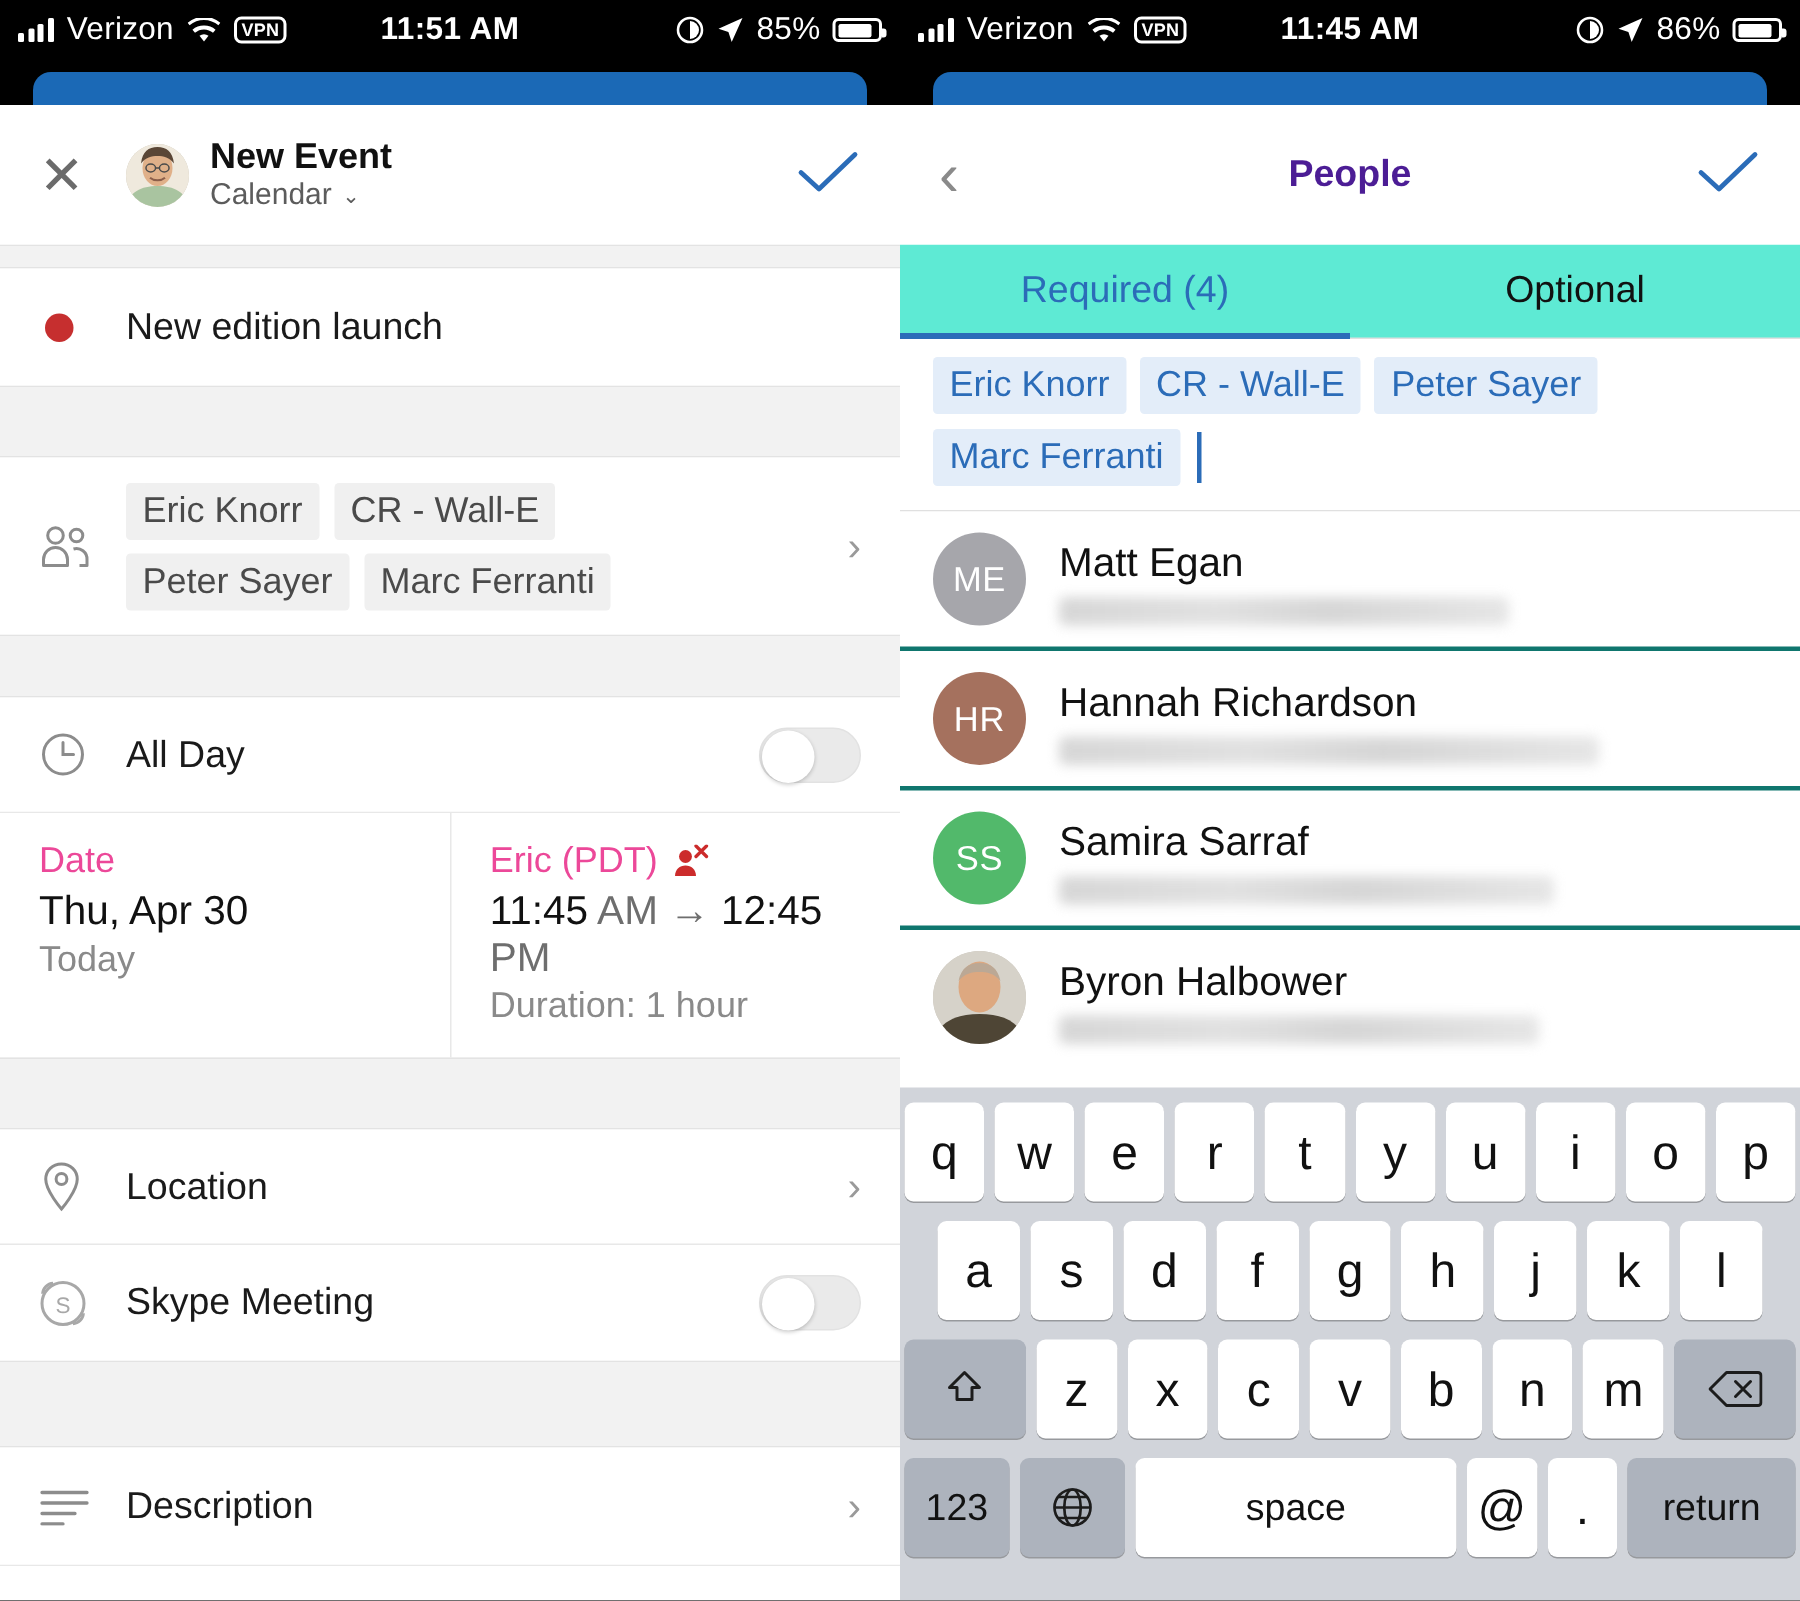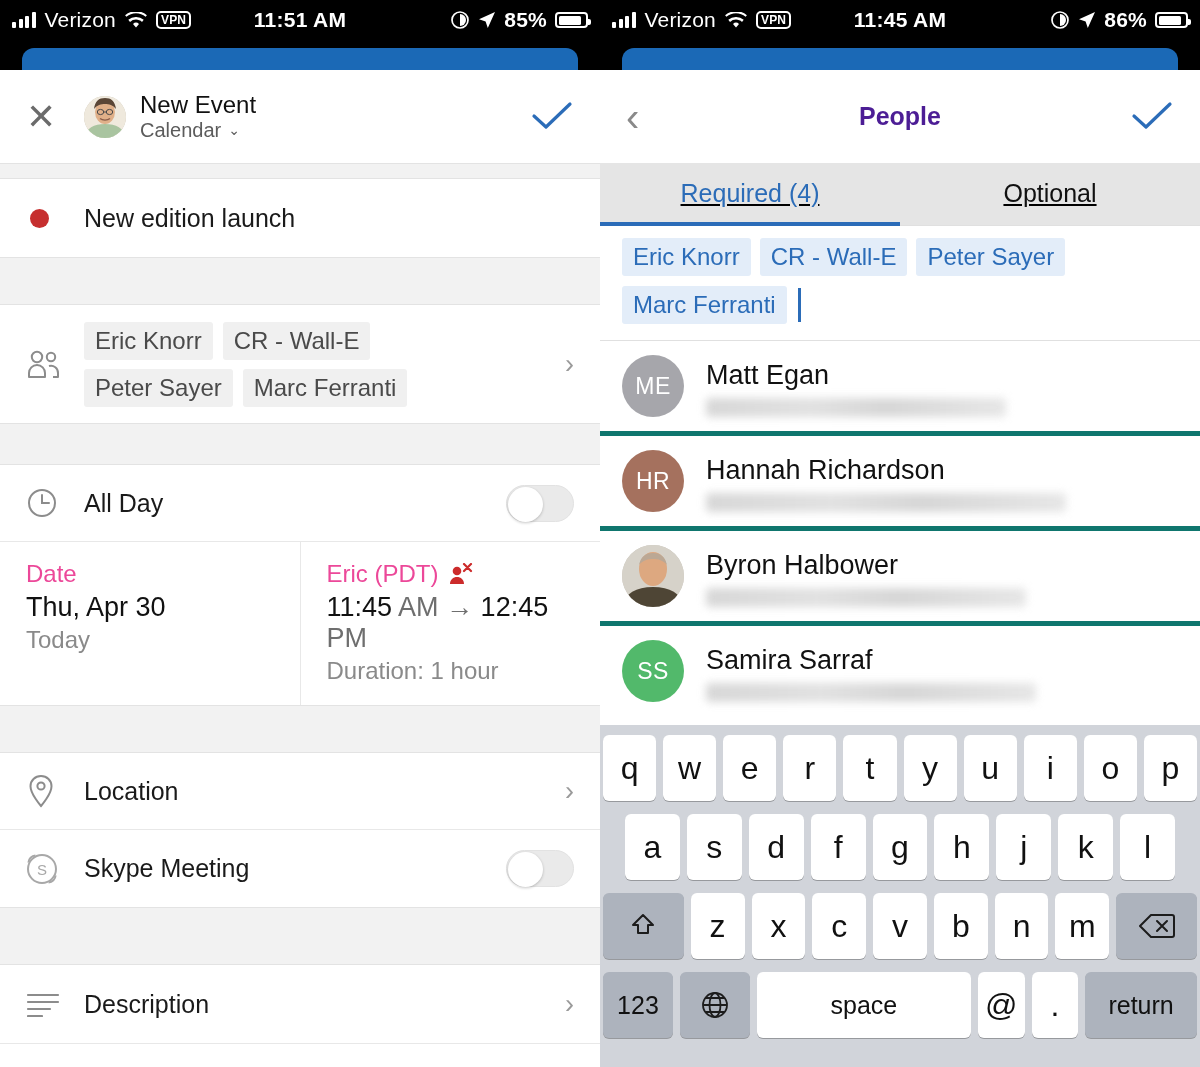--- a/index.html
+++ b/index.html
@@ -18,21 +18,21 @@
     display: flex; align-items: center; position: relative;
     font-size: 21px; font-weight: 500; letter-spacing: .2px;
   }
   .sb-left { display: flex; align-items: center; gap: 9px; padding-left: 12px; }
   .sb-center {
     position: absolute; left: 0; right: 0; text-align: center;
     font-size: 21px; font-weight: 600; letter-spacing: .3px; pointer-events: none;
   }
   .sb-right {
     margin-left: auto; display: flex; align-items: center; gap: 8px;
-    padding-right: 12px; font-size: 21px; font-weight: 700;
+    padding-right: 12px; font-size: 21px; font-weight: 400;
   }
   .bars { display: flex; align-items: flex-end; gap: 2.5px; height: 16px; }
   .bars i { width: 4px; background: #fff; border-radius: 1px; display: block; }
   .bars i:nth-child(1){ height: 6px; }
   .bars i:nth-child(2){ height: 9px; }
   .bars i:nth-child(3){ height: 12px; }
   .bars i:nth-child(4){ height: 16px; }
   .vpnbox {
     border: 2px solid #fff; border-radius: 5px; font-size: 12px;
     font-weight: 700; padding: 1px 3px; line-height: 1.05; letter-spacing: .2px;
@@ -54,21 +54,21 @@
     height: 93px; display: flex; align-items: center; padding: 0 26px;
     z-index: 2;
   }
   .nav-close { font-size: 36px; color: #6b6b6b; line-height: 1; cursor: default; width: 40px;}
   .nav-back { font-size: 40px; color: #8a8a8a; line-height: 1; font-weight: 300; width: 40px;}
   .nav-avatar {
     width: 42px; height: 42px; border-radius: 50%; margin-left: 18px;
     overflow:hidden; position:relative; background:#c9c3b4; flex:0 0 auto;
   }
   .nav-titlewrap { margin-left: 14px; line-height: 1.15; }
-  .nav-title { font-size: 24px; font-weight: 400; color: #111; }
+  .nav-title { font-size: 24px; font-weight: 700; color: #111; }
   .nav-sub { font-size: 20px; color: #5c5c5c; display: flex; align-items: center; gap: 7px; }
   .chev-sm { font-size: 14px; color: #5c5c5c; }
   .nav-check { margin-left: auto; color: #2b6cb8; font-size: 40px; line-height: 1; font-weight: 400;}
   .nav-title-center {
     position: absolute; left: 0; right: 0; text-align: center;
     font-size: 25px; font-weight: 700; color: #4c1d95; pointer-events: none;
   }
 
   
   .gap { background: #f2f2f2; border-top: 1px solid #e3e3e3; border-bottom: 1px solid #e3e3e3; }
@@ -94,40 +94,40 @@
   .datetime { display: flex; background: #fff; border-top: 1px solid #e8e8e8; }
   .dt-col { padding: 18px 26px 20px; flex: 1; }
   .dt-col + .dt-col { border-left: 1px solid #e8e8e8; }
   .dt-h { font-size: 24px; color: #ec4899; display: flex; align-items: center; gap: 10px; }
   .dt-main { font-size: 27px; color: #111; margin-top: 4px; }
   .dt-main .dim { color: #6e6e6e; }
   .dt-sub { font-size: 24px; color: #8a8a8a; margin-top: 3px; }
   .busy-icon { display:inline-flex; }
 
   
-  .tabs { display: flex; background: #e5e5e5; border-bottom: 1px solid #e0e0e0; text-decoration: underline; }
+  .tabs { display: flex; background: #5eead4; border-bottom: 1px solid #e0e0e0; }
   .tab {
     flex: 1; text-align: center; padding: 16px 0 17px; font-size: 25px; color: #111;
     position: relative;
   }
   .tab.active { color: #2b6cb8; }
   .tab.active::after {
     content:""; position: absolute; left: 0; right: 0; bottom: -1px; height: 4px; background: #2b6cb8;
   }
   .tokenfield {
     background: #fff; padding: 12px 22px 16px; display: flex; flex-wrap: wrap;
     gap: 10px 9px; align-items: center; border-bottom: 1px solid #e0e0e0; min-height: 110px;
   }
   .token {
     background: #e3edf9; color: #2b6cb8; font-size: 24px; padding: 5px 11px; border-radius: 3px;
   }
   .caret { width: 3px; height: 34px; background: #2b6cb8; display:inline-block; margin-left:2px;}
 
   .person { display: flex; align-items: flex-end; padding: 14px 0 14px 22px; background: #fff; }
-  .person + .person { border-top: 5px solid #0f766e; }
+  .person + .person { border-top: 3px solid #0f766e; }
   .pavatar {
     width: 62px; height: 62px; border-radius: 50%; flex: 0 0 62px;
     display: flex; align-items: center; justify-content: center;
     color: #fff; font-size: 23px; letter-spacing: .5px; overflow:hidden; position:relative;
   }
   .pinfo { margin-left: 22px; }
   .pname { font-size: 27px; color: #111; }
   .pmail {
     margin-top: 7px; height: 19px; width: 300px; border-radius: 4px;
     background: linear-gradient(90deg,#d0d0d0,#dcdcdc 35%,#cfcfcf 60%,#e2e2e2);
@@ -413,41 +413,41 @@
         <div class="pavatar" style="background:#a5715e">
           <span>HR</span>
         </div>
         <div class="pinfo">
           <div class="pname">Hannah Richardson</div>
           <div class="pmail" style="width:360px"></div>
         </div>
       </div>
 
       <div class="person">
+        <div class="pavatar" style="background:#52b96b">
+          <span>SS</span>
+        </div>
+        <div class="pinfo">
+          <div class="pname">Samira Sarraf</div>
+          <div class="pmail" style="width:330px"></div>
+        </div>
+      </div>
+
+      <div class="person">
         <div class="pavatar" style="background:#c8c3bb">
           <svg viewBox="0 0 62 62" width="62" height="62">
             <rect width="62" height="62" fill="#d6d2c9"></rect>
             <path d="M0 62c3-14 14-20 31-20s28 6 31 20z" fill="#4e4535"></path>
             <ellipse cx="31" cy="24" rx="14" ry="17" fill="#dda880"></ellipse>
             <path d="M17 20c2-9 7-12 14-12s12 3 14 12c-4-5-9-6-14-6s-10 1-14 6z" fill="#bba895"></path>
           </svg>
         </div>
         <div class="pinfo">
           <div class="pname">Byron Halbower</div>
           <div class="pmail" style="width:320px"></div>
-        </div>
-      </div>
-
-      <div class="person">
-        <div class="pavatar" style="background:#52b96b">
-          <span>SS</span>
-        </div>
-        <div class="pinfo">
-          <div class="pname">Samira Sarraf</div>
-          <div class="pmail" style="width:330px"></div>
         </div>
       </div>
     </div>
 
     <div class="keyboard">
       <div class="krow">
         <div class="key">q</div>
         <div class="key">w</div>
         <div class="key">e</div>
         <div class="key">r</div>

